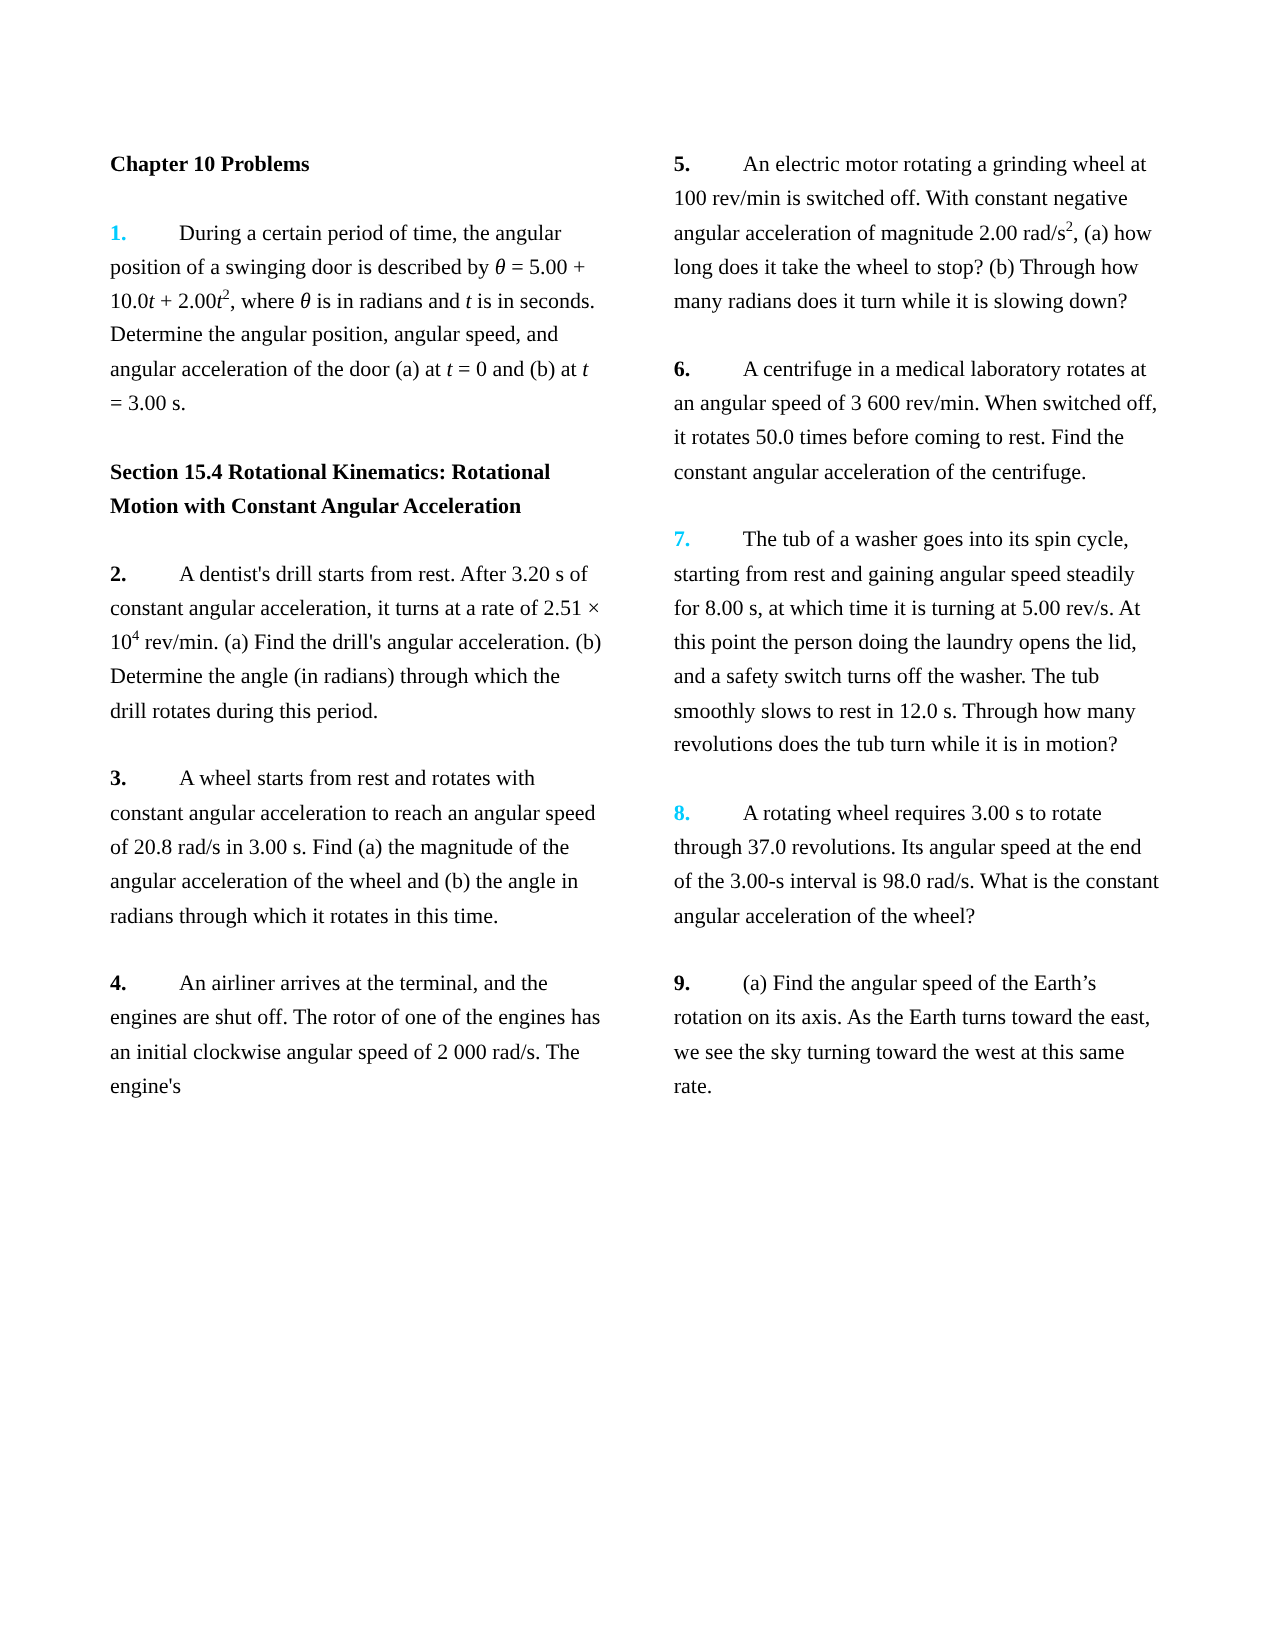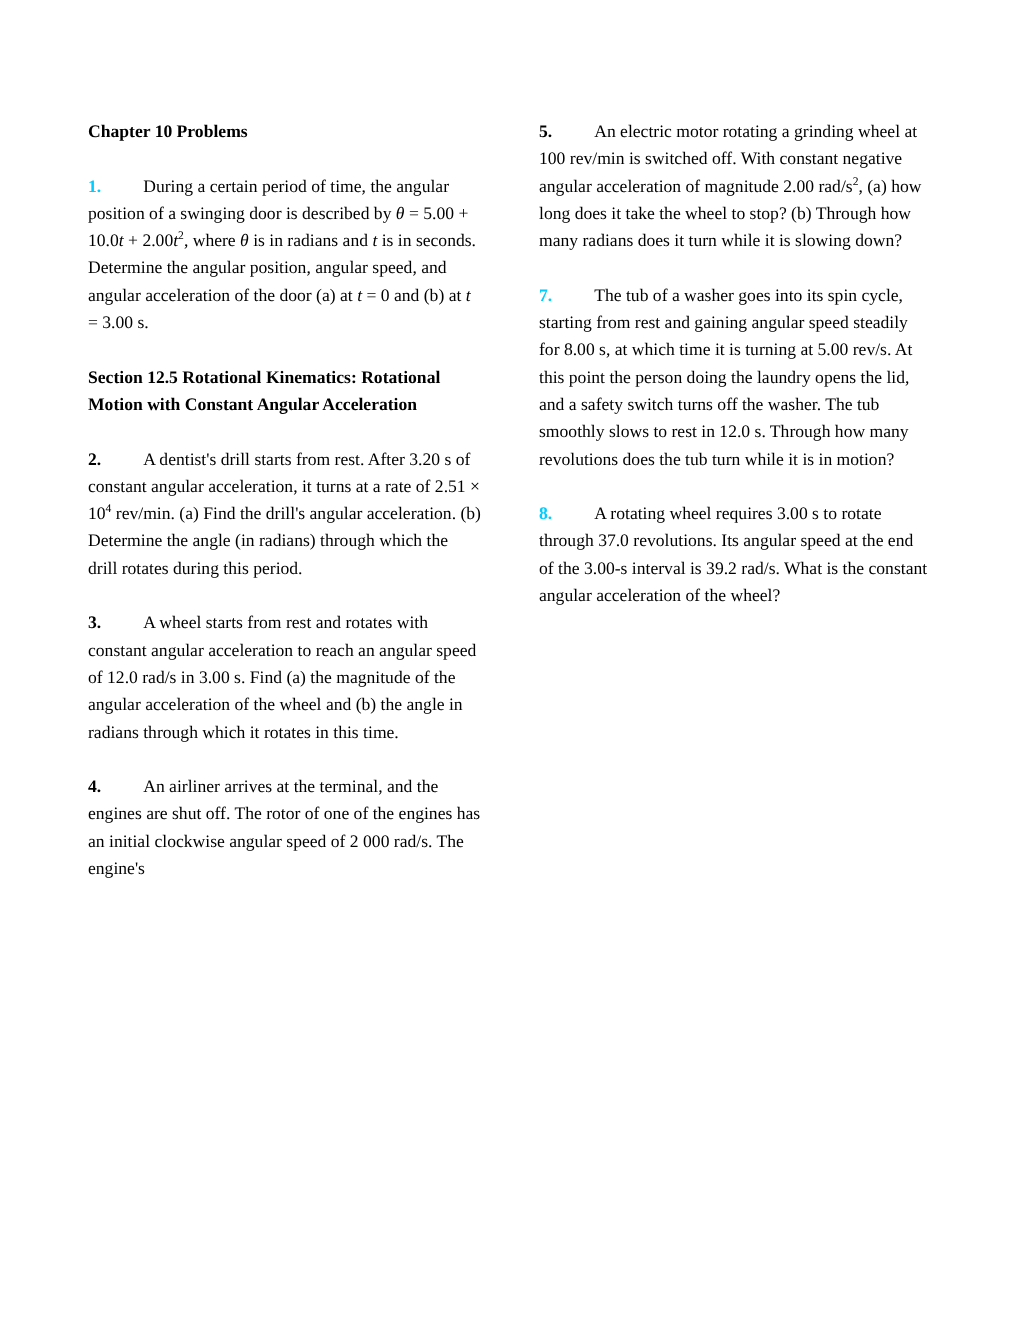--- a/index.html
+++ b/index.html
@@ -75,37 +75,39 @@
   <div class="columns">
 
     <div class="col">
 
       <p class="blk heading">Chapter 10 Problems</p>
 
 
 
       <p class="blk"><span class="num cyan">1.</span><span class="gap"></span><span>During a certain period of time, the angular position of a swinging door is described by </span><span class="ital">θ</span><span> = 5.00 + 10.0</span><span class="ital">t</span><span> + 2.00</span><span class="ital">t</span><sup>2</sup><span>, where </span><span class="ital">θ</span><span> is in radians and </span><span class="ital">t</span><span> is in seconds. Determine the angular position, angular speed, and angular acceleration of the door (a) at </span><span class="ital">t</span><span> = 0 and (b) at </span><span class="ital">t</span><span> = 3.00 s.</span></p>
 
-      <p class="blk heading">Section 12.5  Rotational Kinematics: Rotational Motion with Constant Angular Acceleration</p>
+      <p class="blk heading">Section 15.4  Rotational Kinematics: Rotational Motion with Constant Angular Acceleration</p>
 
       <p class="blk"><span class="num black">2.</span><span class="gap"></span><span>A dentist's drill starts from rest. After 3.20 s of constant angular acceleration, it turns at a rate of 2.51 × 10</span><sup>4</sup><span> rev/min. (a) Find the drill's angular acceleration. (b) Determine the angle (in radians) through which the drill rotates during this period.</span></p>
 
-      <p class="blk"><span class="num black">3.</span><span class="gap"></span><span>A wheel starts from rest and rotates with constant angular acceleration to reach an angular speed of 12.0 rad/s in 3.00 s. Find (a) the magnitude of the angular acceleration of the wheel and (b) the angle in radians through which it rotates in this time.</span></p>
+      <p class="blk"><span class="num black">3.</span><span class="gap"></span><span>A wheel starts from rest and rotates with constant angular acceleration to reach an angular speed of 20.8 rad/s in 3.00 s. Find (a) the magnitude of the angular acceleration of the wheel and (b) the angle in radians through which it rotates in this time.</span></p>
 
       <p class="blk tight"><span class="num black">4.</span><span class="gap"></span><span>An airliner arrives at the terminal, and the engines are shut off. The rotor of one of the engines has an initial clockwise angular speed of 2 000 rad/s. The engine's</span></p>
 
     </div>
 
     <div class="col">
 
 
       <p class="blk"><span class="num black">5.</span><span class="gap"></span><span>An electric motor rotating a grinding wheel at 100 rev/min is switched off. With constant negative angular acceleration of magnitude 2.00 rad/s</span><sup>2</sup><span>, (a) how long does it take the wheel to stop? (b) Through how many radians does it turn while it is slowing down?</span></p>
 
+      <p class="blk"><span class="num black">6.</span><span class="gap"></span><span>A centrifuge in a medical laboratory rotates at an angular speed of 3 600 rev/min. When switched off, it rotates 50.0 times before coming to rest. Find the constant angular acceleration of the centrifuge.</span></p>
 
       <p class="blk"><span class="num cyan">7.</span><span class="gap"></span><span>The tub of a washer goes into its spin cycle, starting from rest and gaining angular speed steadily for 8.00 s, at which time it is turning at 5.00 rev/s. At this point the person doing the laundry opens the lid, and a safety switch turns off the washer. The tub smoothly slows to rest in 12.0 s. Through how many revolutions does the tub turn while it is in motion?</span></p>
 
-      <p class="blk"><span class="num cyan">8.</span><span class="gap"></span><span>A rotating wheel requires 3.00 s to rotate through 37.0 revolutions. Its angular speed at the end of the 3.00-s interval is 39.2 rad/s.  What is the constant angular acceleration of the wheel?</span></p>
+      <p class="blk"><span class="num cyan">8.</span><span class="gap"></span><span>A rotating wheel requires 3.00 s to rotate through 37.0 revolutions. Its angular speed at the end of the 3.00-s interval is 98.0 rad/s.  What is the constant angular acceleration of the wheel?</span></p>
 
+      <p class="blk tight"><span class="num black">9.</span><span class="gap"></span><span>(a) Find the angular speed of the Earth’s rotation on its axis.  As the Earth turns toward the east, we see the sky turning toward the west at this same rate.</span></p>
 
     </div>
 
   </div>
 </div>
 
 </body></html>

